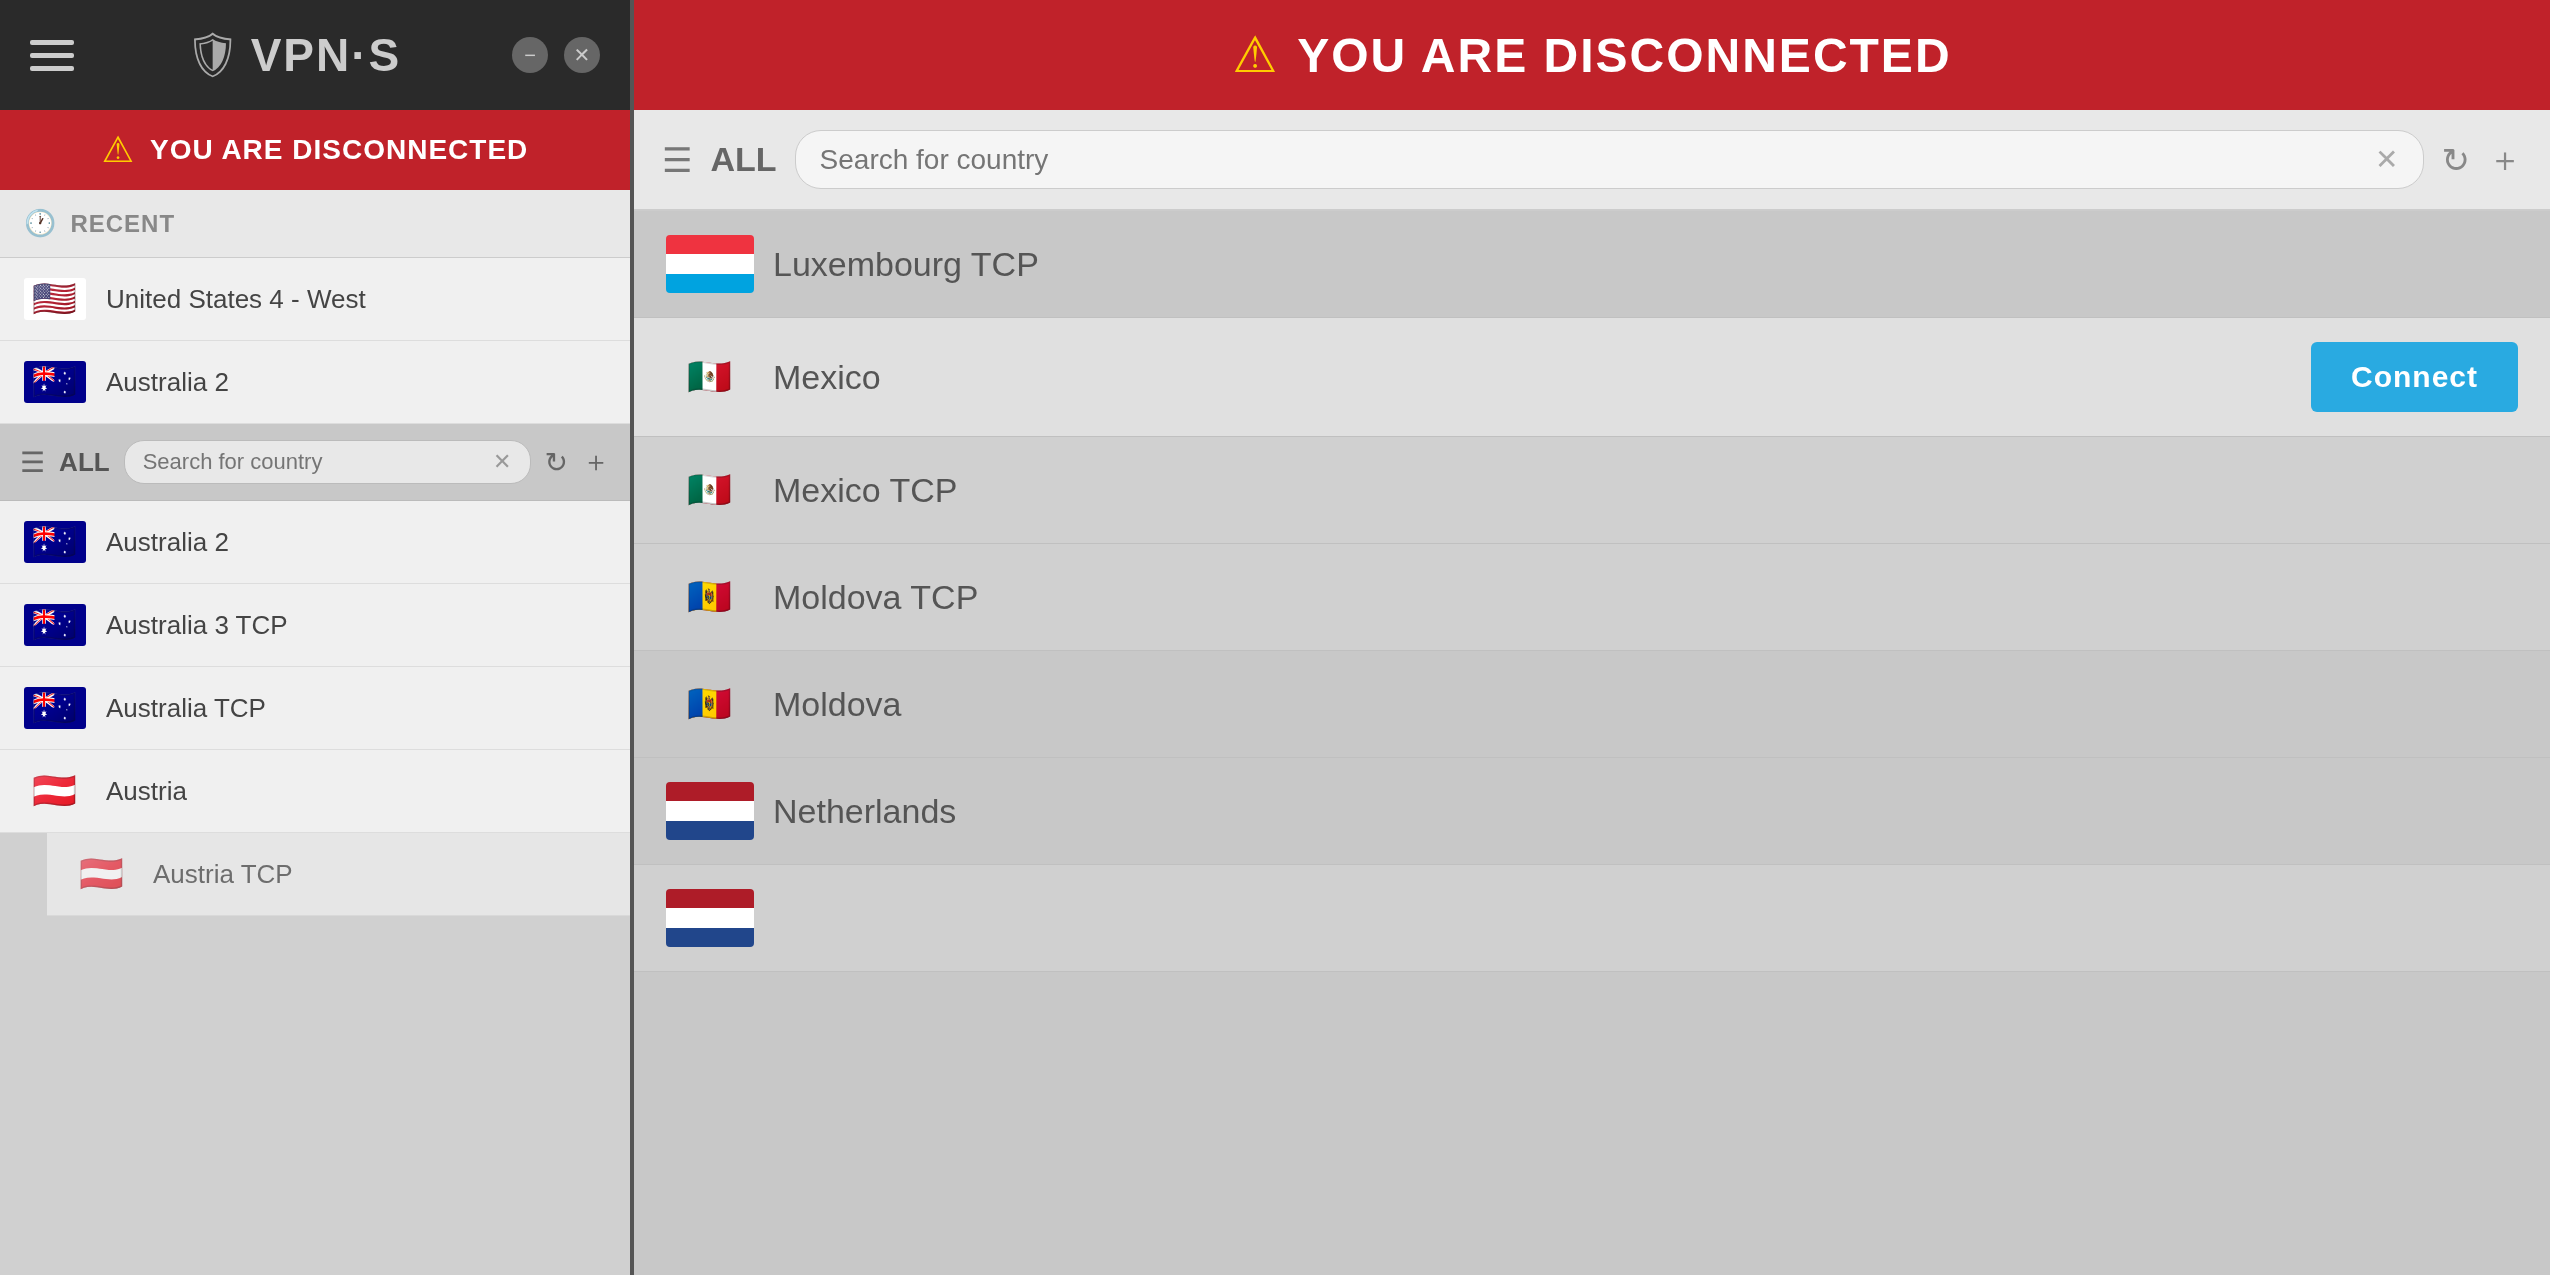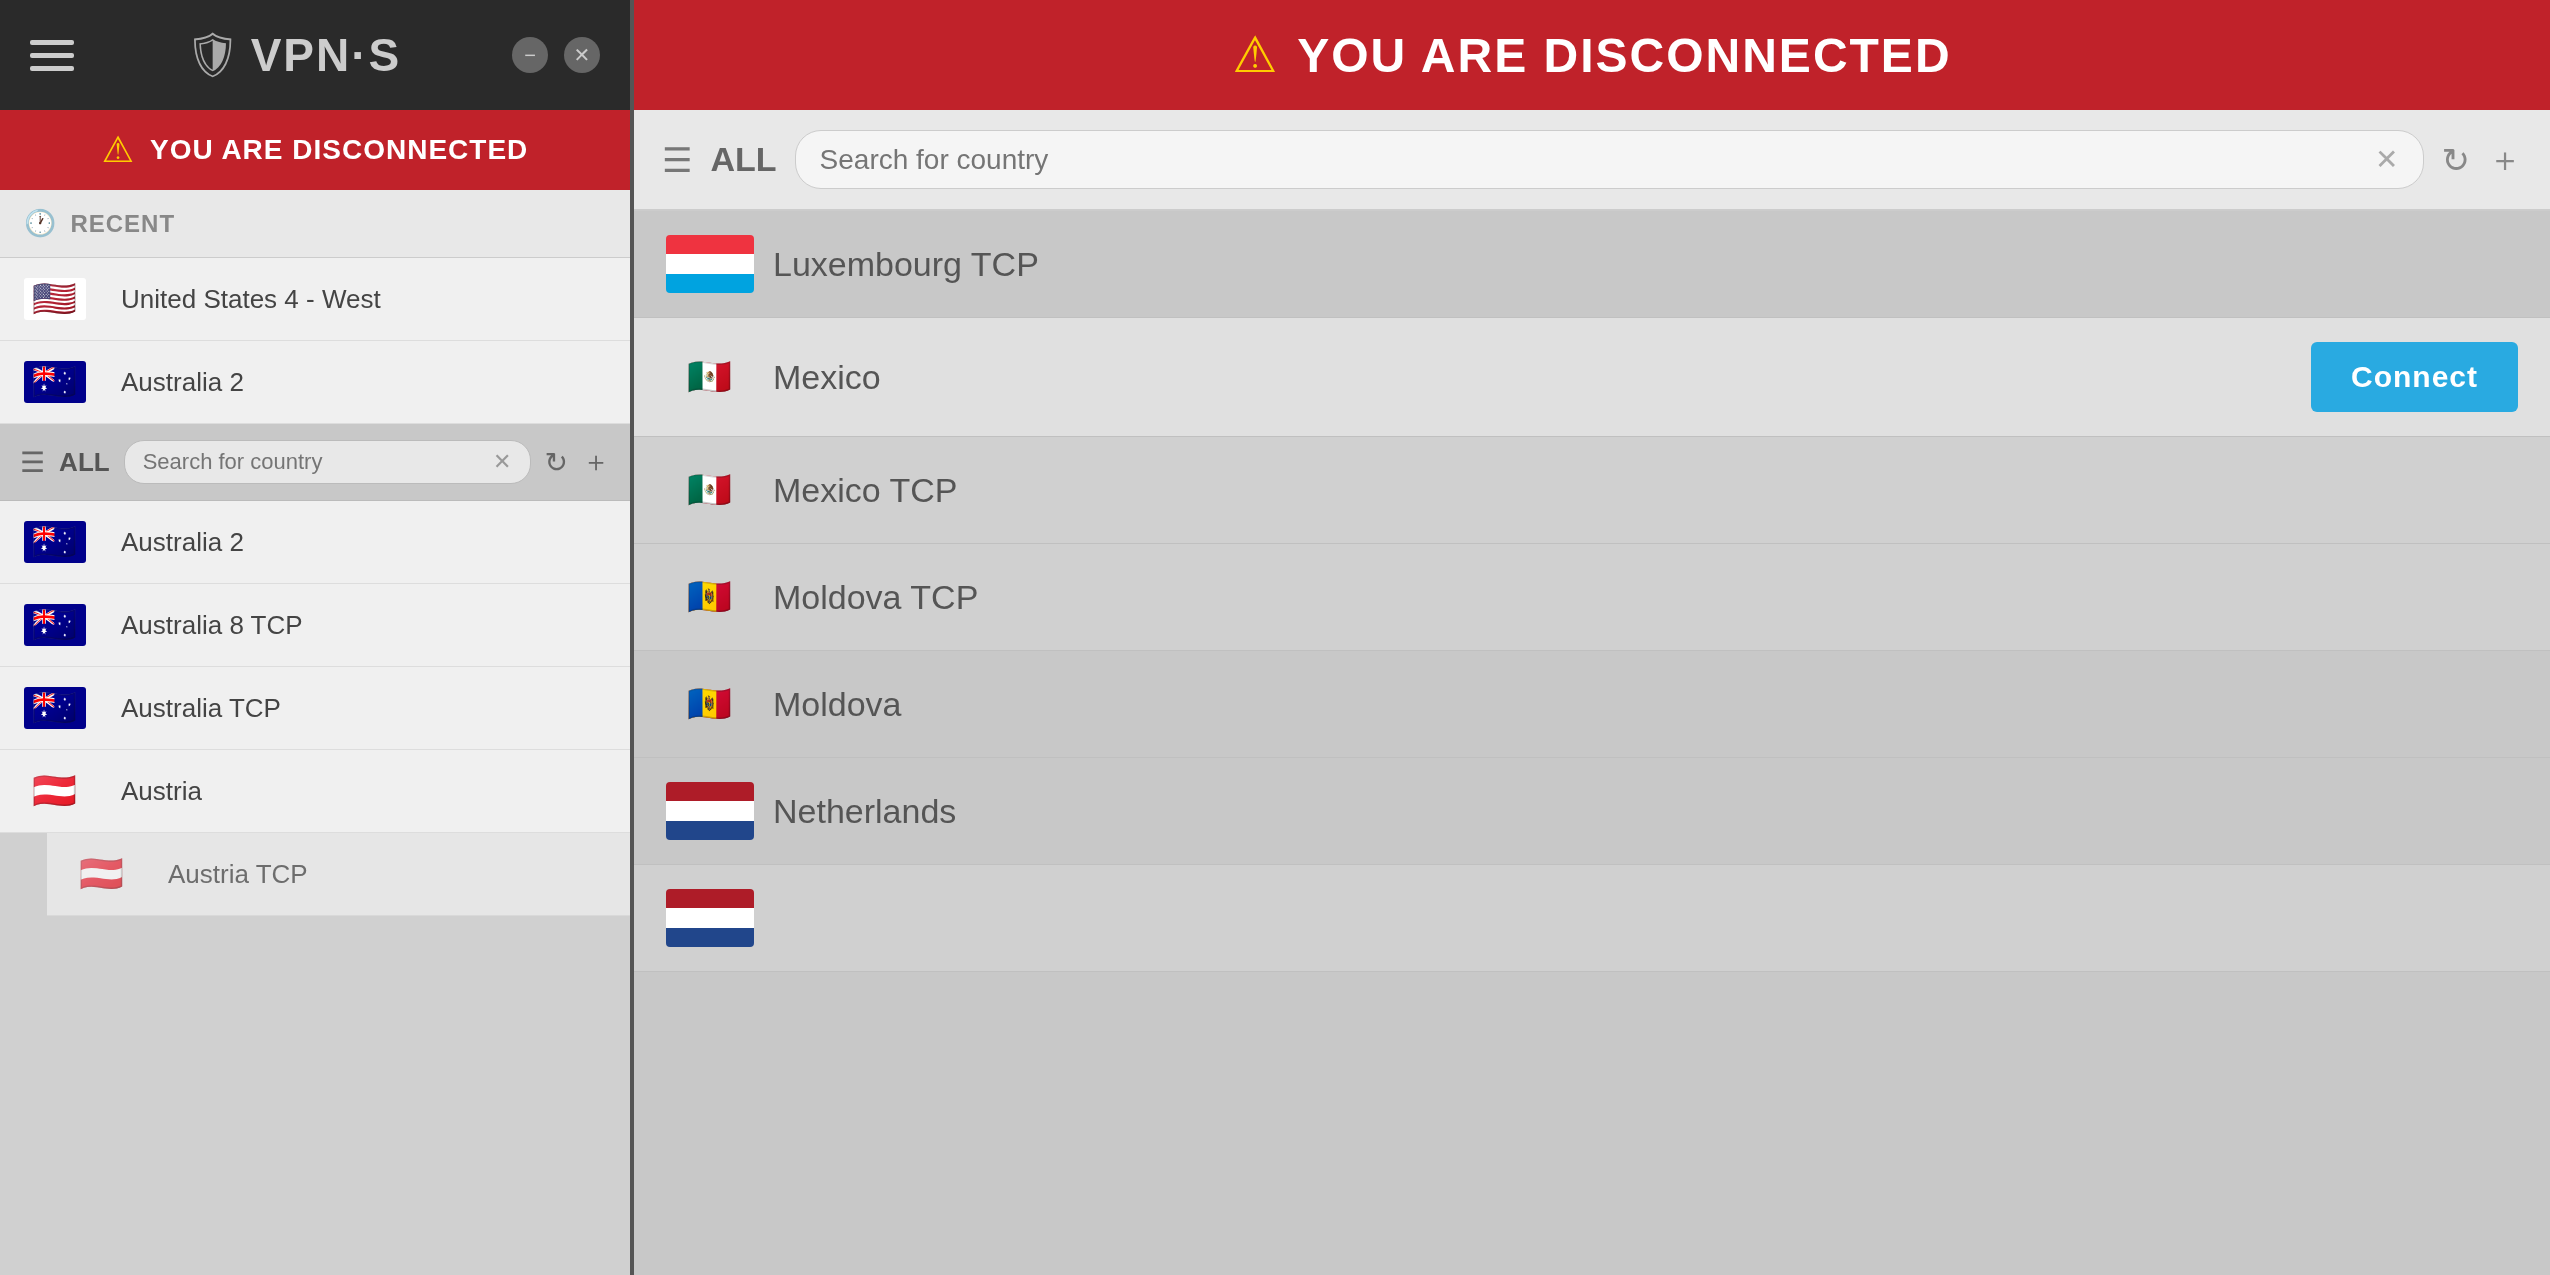--- a/index.html
+++ b/index.html
@@ -115,21 +115,21 @@
       font-weight: 700;
       color: #888;
       letter-spacing: 1px;
     }
 
     .list-item {
       background: #f0f0f0;
       padding: 20px 24px;
       display: flex;
       align-items: center;
-      gap: 35px;
+      gap: 20px;
       border-bottom: 1px solid #ddd;
       cursor: pointer;
     }
     .flag {
       width: 62px;
       height: 42px;
       flex-shrink: 0;
       border-radius: 3px;
       overflow: hidden;
     }
@@ -417,21 +417,21 @@
     <span class="refresh-btn">↻</span>
     <span class="add-btn">＋</span>
   </div>
 
   <div class="list-item">
     <div class="flag flag-australia"></div>
     <span class="item-label">Australia 2</span>
   </div>
   <div class="list-item">
     <div class="flag flag-australia"></div>
-    <span class="item-label">Australia 8 TCP</span>
+    <span class="item-label">Australia 3 TCP</span>
   </div>
   <div class="list-item">
     <div class="flag flag-australia"></div>
     <span class="item-label">Australia TCP</span>
   </div>
   <div class="list-item">
     <div class="flag flag-austria"></div>
     <span class="item-label">Austria</span>
   </div>
   <div class="list-item" style="opacity:0.7;margin-left:47px;">

